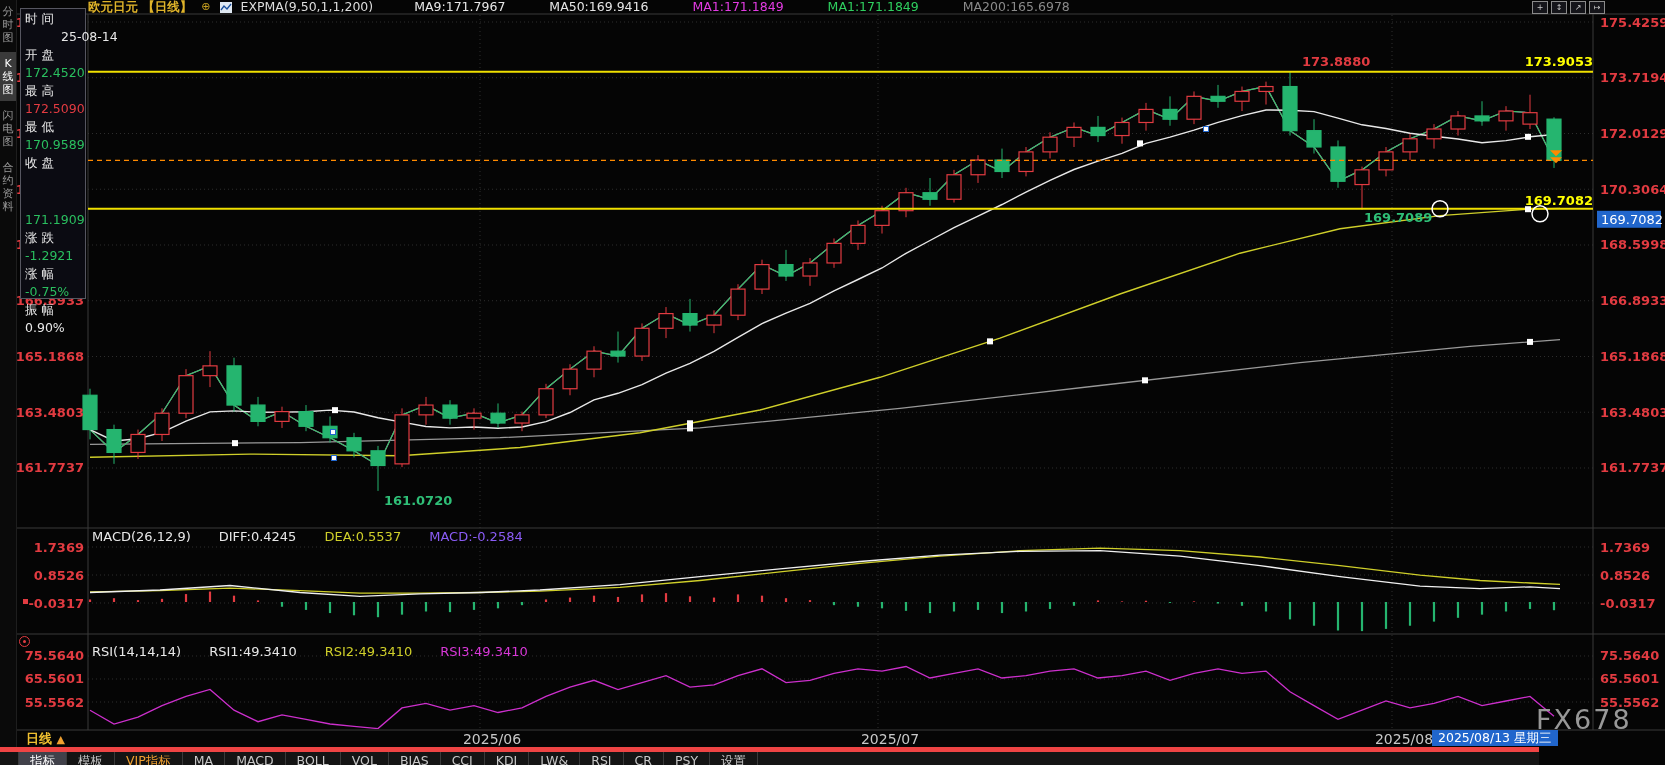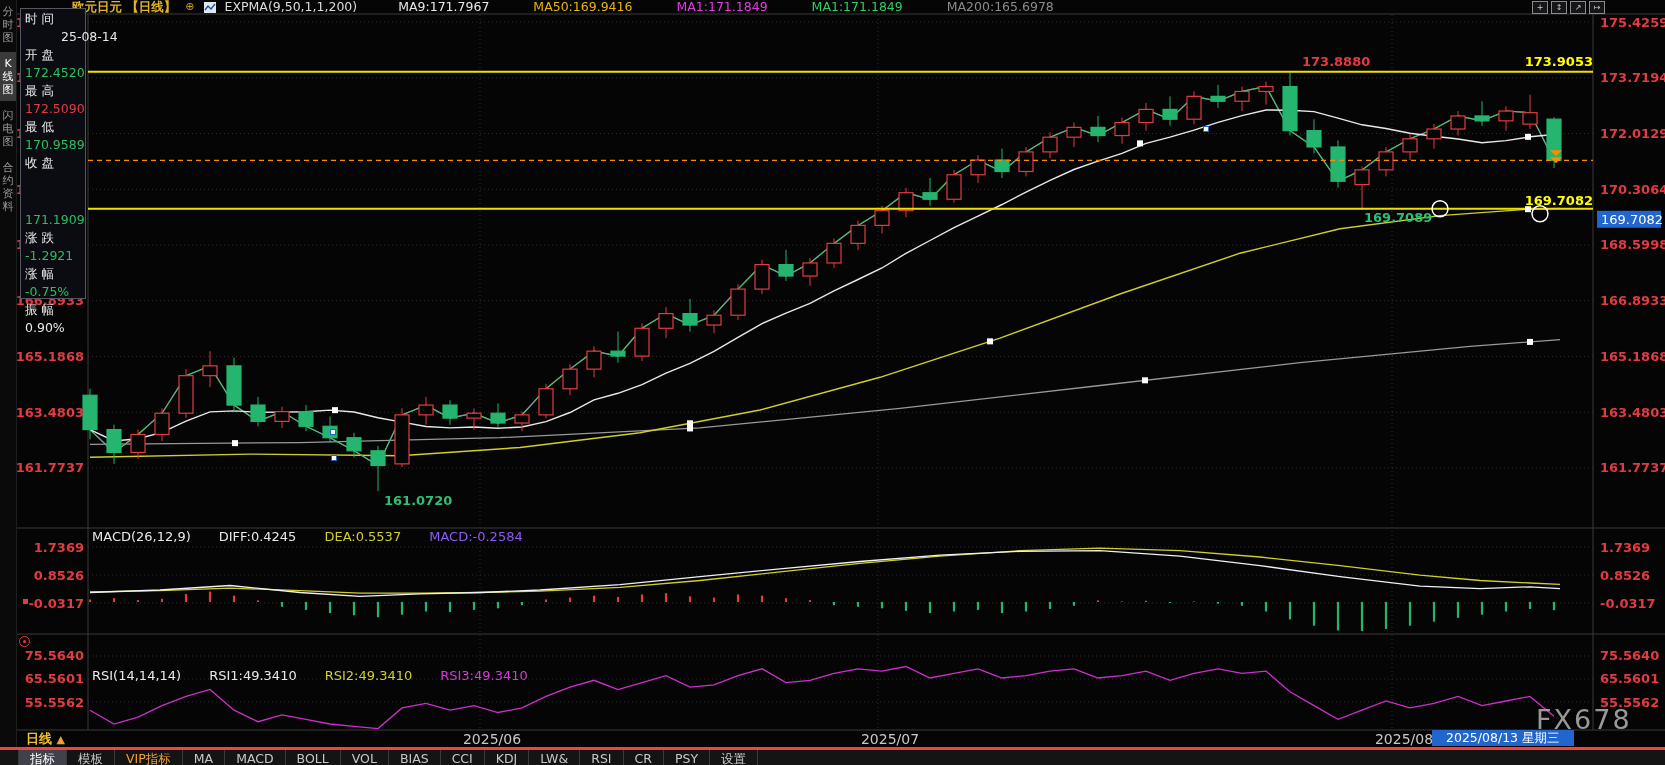--- a/index.html
+++ b/index.html
@@ -6,21 +6,21 @@
   #app{position:relative;width:1665px;height:765px;background:#050505;overflow:hidden;
        font-family:"DejaVu Sans",sans-serif;-webkit-font-smoothing:antialiased;}
   svg text{font-family:"DejaVu Sans",sans-serif;}
   
   #left-strip{position:absolute;left:0;top:0;width:16px;height:765px;background:#0a0a0a;
       border-right:1px solid #1e1e1e;z-index:6;}
   .vtab{width:16px;text-align:center;color:#9a9a9a;font-size:11px;line-height:13px;
       padding:5px 0;margin-bottom:3px;cursor:pointer;}
   .vtab.active{background:#3a3a3a;color:#ffffff;}
   
-  #header{position:absolute;left:72px;top:0;height:14px;display:flex;align-items:center;
+  #header{position:absolute;left:88px;top:0;height:14px;display:flex;align-items:center;
       gap:9px;font-size:12.5px;line-height:14px;white-space:nowrap;z-index:5;}
   .hdr-symbol{color:#e0b42a;font-weight:bold;}
   .hdr-plus{color:#c8a020;font-size:11px;}
   .hdr-ind{color:#dcdcdc;}
   .hdr-ma{font-weight:500;margin-left:32px;}
   #top-icons{position:absolute;left:1532px;top:1px;display:flex;gap:3px;z-index:5;}
   .ticon{width:14px;height:11px;border:1px solid #8a8a8a;background:#15151a;color:#cccccc;
       font-size:8px;line-height:11px;text-align:center;cursor:pointer;}
   
   #info-panel{position:absolute;left:20px;top:8px;width:66px;height:291px;background:#0b0b12;
@@ -33,26 +33,26 @@
   #rsi-sun{position:absolute;left:19px;top:636px;width:9px;height:9px;border:1.5px solid #e23b41;
       border-radius:50%;z-index:4;}
   #rsi-sun:after{content:"";position:absolute;left:2.5px;top:2.5px;width:3px;height:3px;background:#e23b41;border-radius:50%;}
   #macd-dot{position:absolute;left:23px;top:599px;width:5px;height:5px;background:#e23b41;z-index:4;}
   
   #xaxis{position:absolute;left:0;top:730px;width:1665px;height:16px;z-index:4;}
   .xlab{position:absolute;top:1px;transform:translateX(-50%);color:#c8c8c8;font-size:14px;}
   #period-label{position:absolute;left:26px;top:0;color:#f0c030;font-size:13px;font-weight:bold;cursor:pointer;}
   #period-label .tri{color:#f0a030;font-size:11px;}
   #date-box{position:absolute;left:1432px;top:0;height:16px;background:#2166cc;color:#ffffff;
-      font-size:12.5px;line-height:16px;padding:0 14px;z-index:5;}
+      font-size:12.5px;line-height:16px;padding:0 6px;z-index:5;}
   #watermark{position:absolute;left:1518px;top:704px;color:#a8a8a8;font-size:27px;opacity:.9;
       letter-spacing:2px;z-index:6;margin-left:18px;}
   
-  #toolbar{position:absolute;left:0;top:747px;width:1665px;height:18px;background:#141414;
-      border-top:3px solid #ef4444;display:flex;align-items:stretch;padding-left:18px;z-index:6;
+  #toolbar{position:absolute;left:0;top:747px;width:1539px;height:18px;background:#141414;
+      border-top:5px solid #ef4444;display:flex;align-items:stretch;padding-left:18px;z-index:6;
       box-sizing:border-box;}
   .tb-item{padding:1px 11px;border-right:1px solid #3a3a3a;color:#c8c8c8;font-size:12.5px;
       line-height:15px;cursor:pointer;white-space:nowrap;}
   .tb-item:first-child{border-left:1px solid #3a3a3a;}
   .tb-item.active{background:#41414a;color:#ffffff;}
   .tb-item.vip{color:#f0a030;}
   #chart-svg{position:absolute;left:0;top:0;z-index:1;}
 </style>
 </head>
 <body>
@@ -386,21 +386,21 @@
     <span class="hdr-plus">⊕</span>
     <span style="display:inline-block;line-height:0;">
       <svg width="12" height="11">
           <rect width="12" height="11" fill="#dfe8f2"></rect>
           <path d="M1 8 L4 4 L7 7 L11 2" stroke="#1a4f9c" stroke-width="1.3" fill="none"></path>
         </svg>
     </span>
     <span class="hdr-ind">EXPMA(9,50,1,1,200)</span>
     <span id="ma-values" style="display:flex;gap:12px;">
         <span class="hdr-ma" style="color: rgb(232, 232, 232);">MA9:171.7967</span>
-        <span class="hdr-ma" style="color: #eab308;">MA50:169.9416</span>
+        <span class="hdr-ma" style="color: #e5e5e5;">MA50:169.9416</span>
         <span class="hdr-ma" style="color: rgb(226, 59, 226);">MA1:171.1849</span>
         <span class="hdr-ma" style="color: rgb(47, 207, 95);">MA1:171.1849</span>
         <span class="hdr-ma" style="color: rgb(138, 138, 138);">MA200:165.6978</span>
       </span>
   </div>
 
   <div id="top-icons">
       <div class="ticon">+</div>
       <div class="ticon">↕</div>
       <div class="ticon">↗</div>
@@ -426,21 +426,21 @@
       <div class="ip-value" style="color: rgb(232, 232, 232);">0.90%</div>
     </div>
 
   <div class="pane-header" style="top:529px;">
     <span style="color:#e8e8e8">MACD(26,12,9)</span>
     <span style="color:#e8e8e8">DIFF:0.4245</span>
     <span style="color:#cfcf2a">DEA:0.5537</span>
     <span style="color:#8b5cf6">MACD:-0.2584</span>
   </div>
 
-  <div class="pane-header" style="top:668px;">
+  <div class="pane-header" style="top:644px;">
     <span style="color:#e8e8e8">RSI(14,14,14)</span>
     <span style="color:#e8e8e8">RSI1:49.3410</span>
     <span style="color:#cfcf2a">RSI2:49.3410</span>
     <span style="color:#d838d8">RSI3:49.3410</span>
   </div>
 
   <div id="rsi-sun"></div>
   <div id="macd-dot"></div>
 
   <div id="xaxis">

